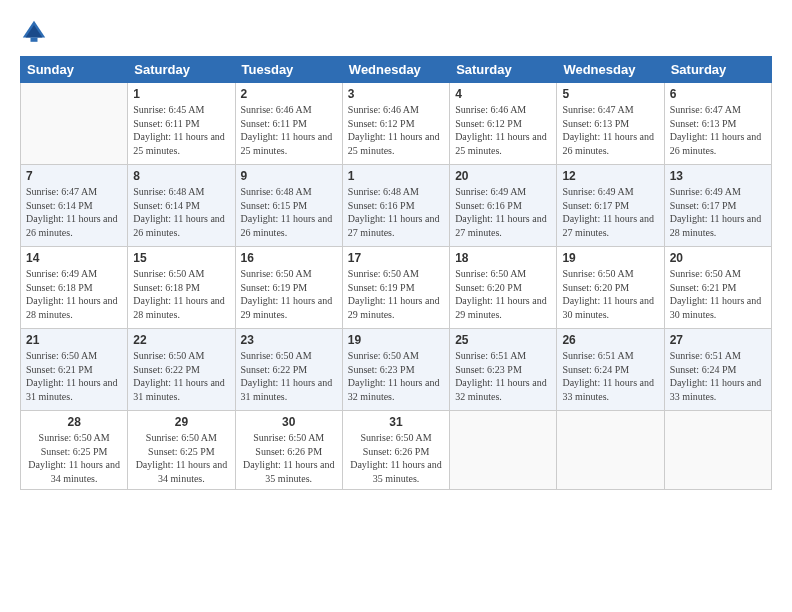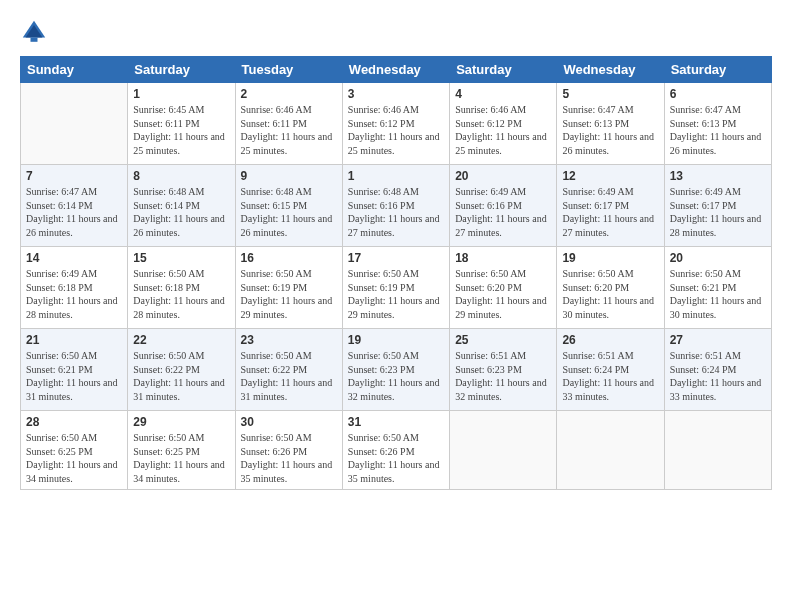--- a/index.html
+++ b/index.html
@@ -75,20 +75,21 @@
     .calendar td {
       border: 1px solid #ccc;
       vertical-align: top;
       padding: 4px 5px;
       font-size: 10.5px;
       color: #333;
       height: 82px;
     }
     .calendar tr:last-child td {
       height: 70px;
+      text-align: center;
     }
     .day-number {
       font-size: 12px;
       font-weight: bold;
       color: #333;
       display: block;
       margin-bottom: 2px;
     }
     .day-detail {
       font-size: 10px;

